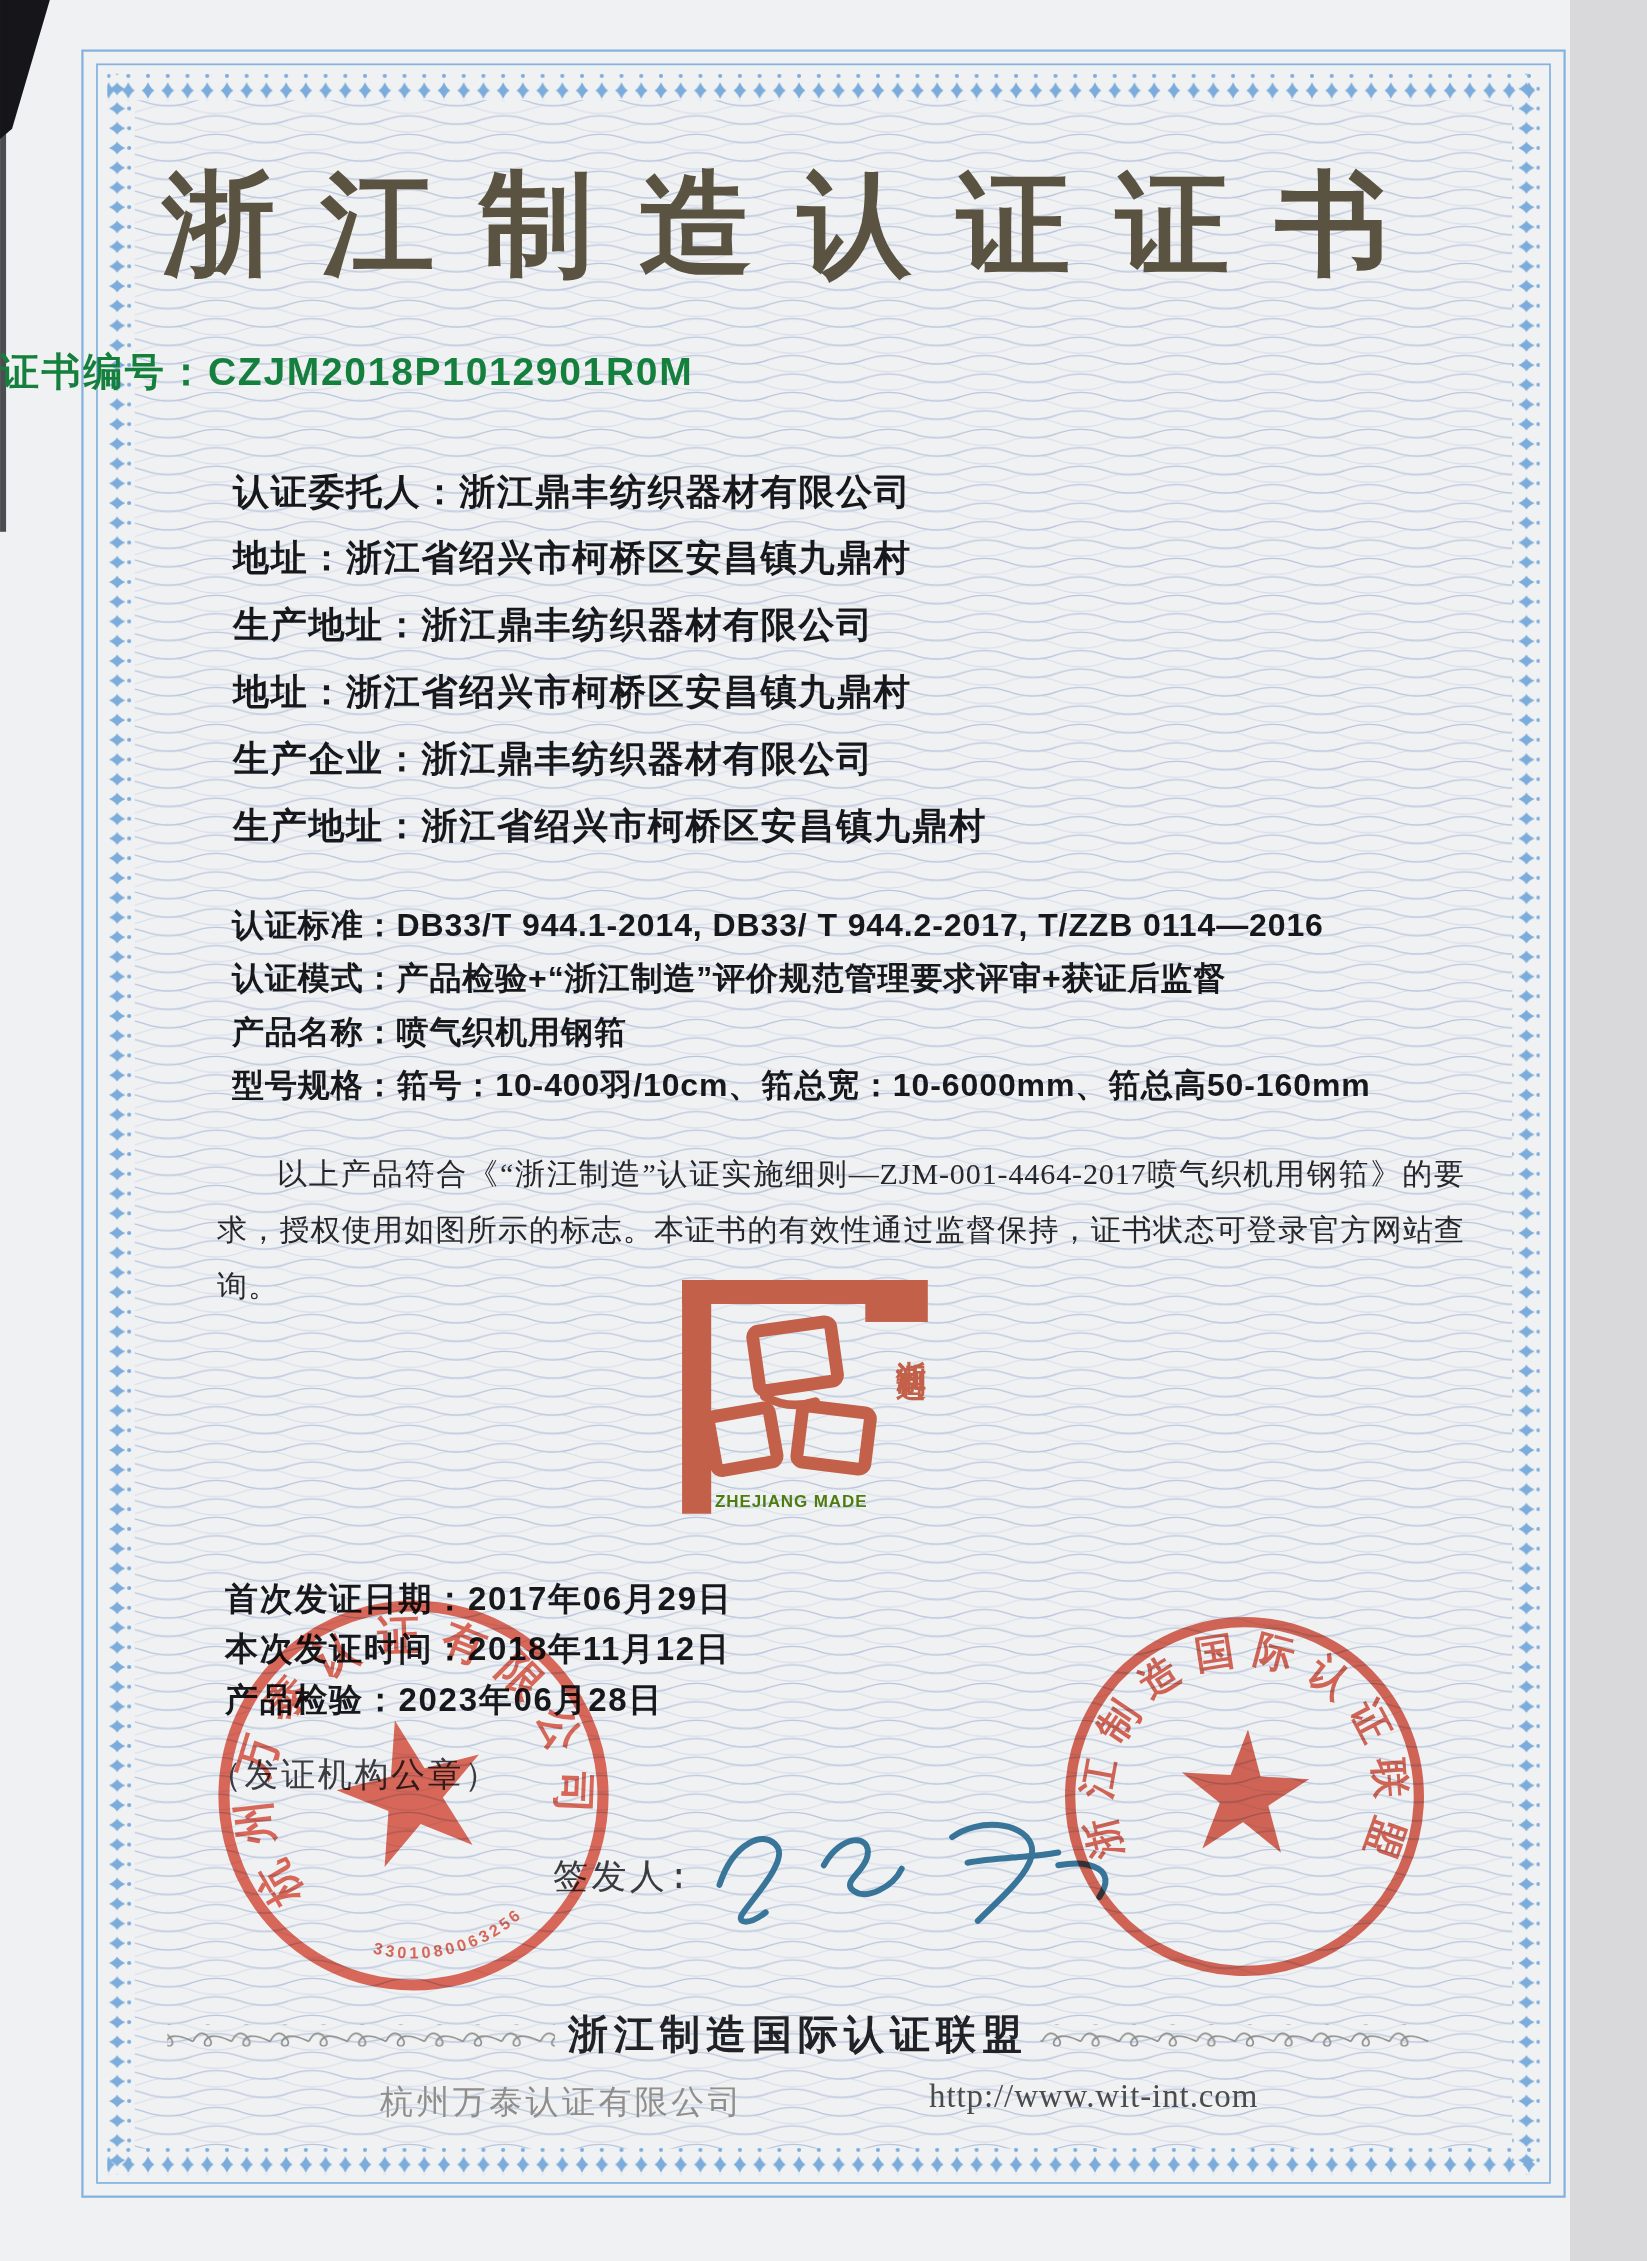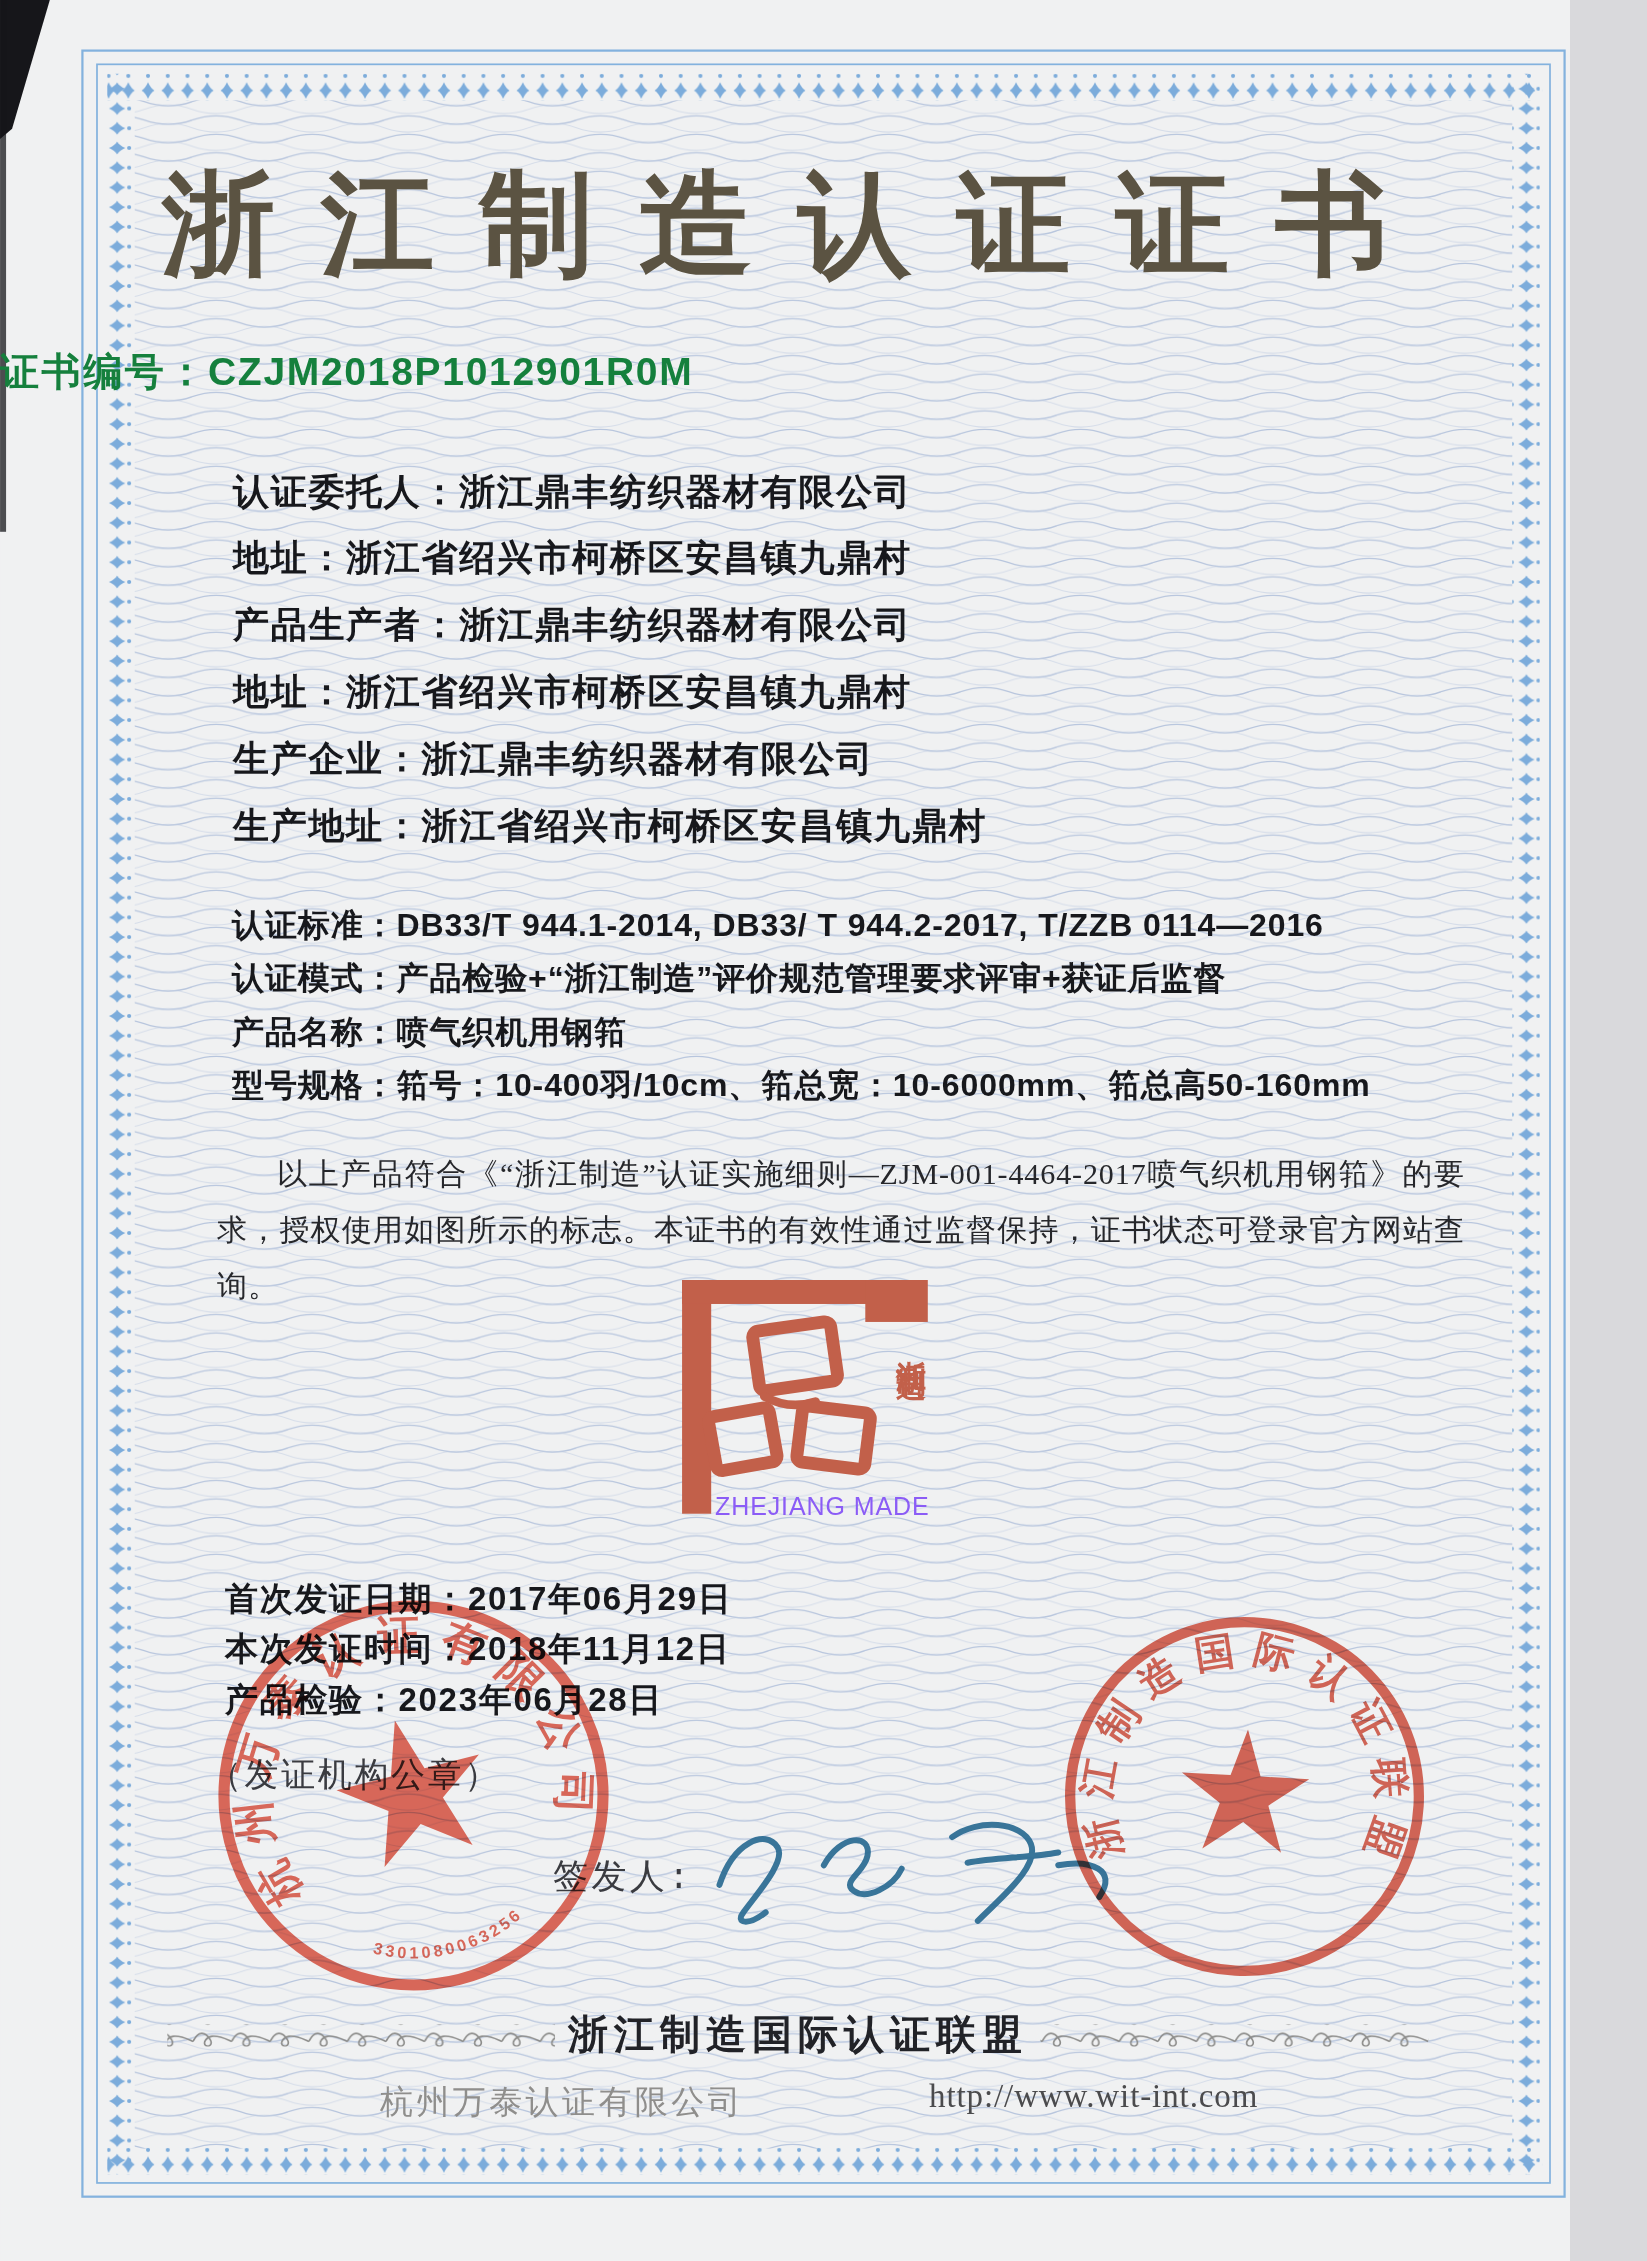--- a/index.html
+++ b/index.html
@@ -13,22 +13,22 @@
   .certno{left:0;top:345px;width:1621px;color:#15803d;}
   .certno .lbl{font-size:39px;font-weight:700;letter-spacing:2.6px;}
   .certno .num{font-size:39px;font-weight:700;letter-spacing:1.7px;}
   .party-line{left:233px;font-size:36px;font-weight:700;color:#17181c;letter-spacing:1.7px;white-space:nowrap;}
   .std-line{left:232px;font-size:32px;font-weight:700;color:#17181c;letter-spacing:0.9px;white-space:nowrap;}
   .statement{left:217px;top:1146px;width:1248px;
     font-family:"Liberation Serif",serif;font-size:30px;line-height:56px;
     color:#26272b;text-align:justify;text-indent:2em;letter-spacing:0.9px;}
   .logo-vtext{left:890px;top:1336px;height:137px;writing-mode:vertical-rl;
     font-size:30px;font-weight:700;letter-spacing:3.4px;color:#c2604a;white-space:nowrap;}
-  .logo-caption{left:715px;top:1492px;width:214px;font-size:25px;font-weight:400;
-    letter-spacing:0.9px;color:#8b5cf6;white-space:nowrap;}
+  .logo-caption{left:715px;top:1492px;width:214px;font-size:17px;font-weight:700;
+    letter-spacing:0.9px;color:#4d7c0f;white-space:nowrap;}
   .date-line{left:225px;font-size:33px;font-weight:700;color:#17181c;letter-spacing:1.7px;white-space:nowrap;}
   .seal-note{left:208px;top:1752px;font-family:"Liberation Serif",serif;
     font-size:34px;color:#3a3b40;letter-spacing:2.6px;}
   .signer-label{left:553px;top:1853px;font-family:Liberation Mono, monospace;
     font-size:35px;color:#3a3b40;letter-spacing:3.4px;}
   .alliance-title{left:0;top:2007px;width:1596px;text-align:center;
     font-size:40px;font-weight:700;letter-spacing:6px;color:#212227;}
   .footer-org{left:380px;top:2080px;font-size:33px;color:#8f8e8c;letter-spacing:3.4px;}
   .footer-url{left:929px;top:2078px;font-family:"Liberation Serif",serif;
     font-size:33px;color:#4b4b4d;letter-spacing:0.9px;}
@@ -80,21 +80,21 @@
   </svg>
 
   <div class="abs cert-title">浙江制造认证证书</div>
 
   <div class="abs certno">
     <span class="lbl">证书编号：</span><span class="num">CZJM2018P1012901R0M</span>
   </div>
 
   <div class="abs party-line" style="top:468px">认证委托人：浙江鼎丰纺织器材有限公司</div>
   <div class="abs party-line" style="top:534px">地址：浙江省绍兴市柯桥区安昌镇九鼎村</div>
-  <div class="abs party-line" style="top:601px">产品生产者：浙江鼎丰纺织器材有限公司</div>
+  <div class="abs party-line" style="top:601px">生产地址：浙江鼎丰纺织器材有限公司</div>
   <div class="abs party-line" style="top:668px">地址：浙江省绍兴市柯桥区安昌镇九鼎村</div>
   <div class="abs party-line" style="top:735px">生产企业：浙江鼎丰纺织器材有限公司</div>
   <div class="abs party-line" style="top:802px">生产地址：浙江省绍兴市柯桥区安昌镇九鼎村</div>
 
   <div class="abs std-line" style="top:904px">认证标准：DB33/T 944.1-2014, DB33/ T 944.2-2017, T/ZZB 0114—2016</div>
   <div class="abs std-line" style="top:957px">认证模式：产品检验+“浙江制造”评价规范管理要求评审+获证后监督</div>
   <div class="abs std-line" style="top:1011px">产品名称：喷气织机用钢筘</div>
   <div class="abs std-line" style="top:1064px">型号规格：筘号：10-400羽/10cm、筘总宽：10-6000mm、筘总高50-160mm</div>
 
   <div class="abs statement">以上产品符合《“浙江制造”认证实施细则—ZJM-001-4464-2017喷气织机用钢筘》的要求，授权使用如图所示的标志。本证书的有效性通过监督保持，证书状态可登录官方网站查询。</div>

